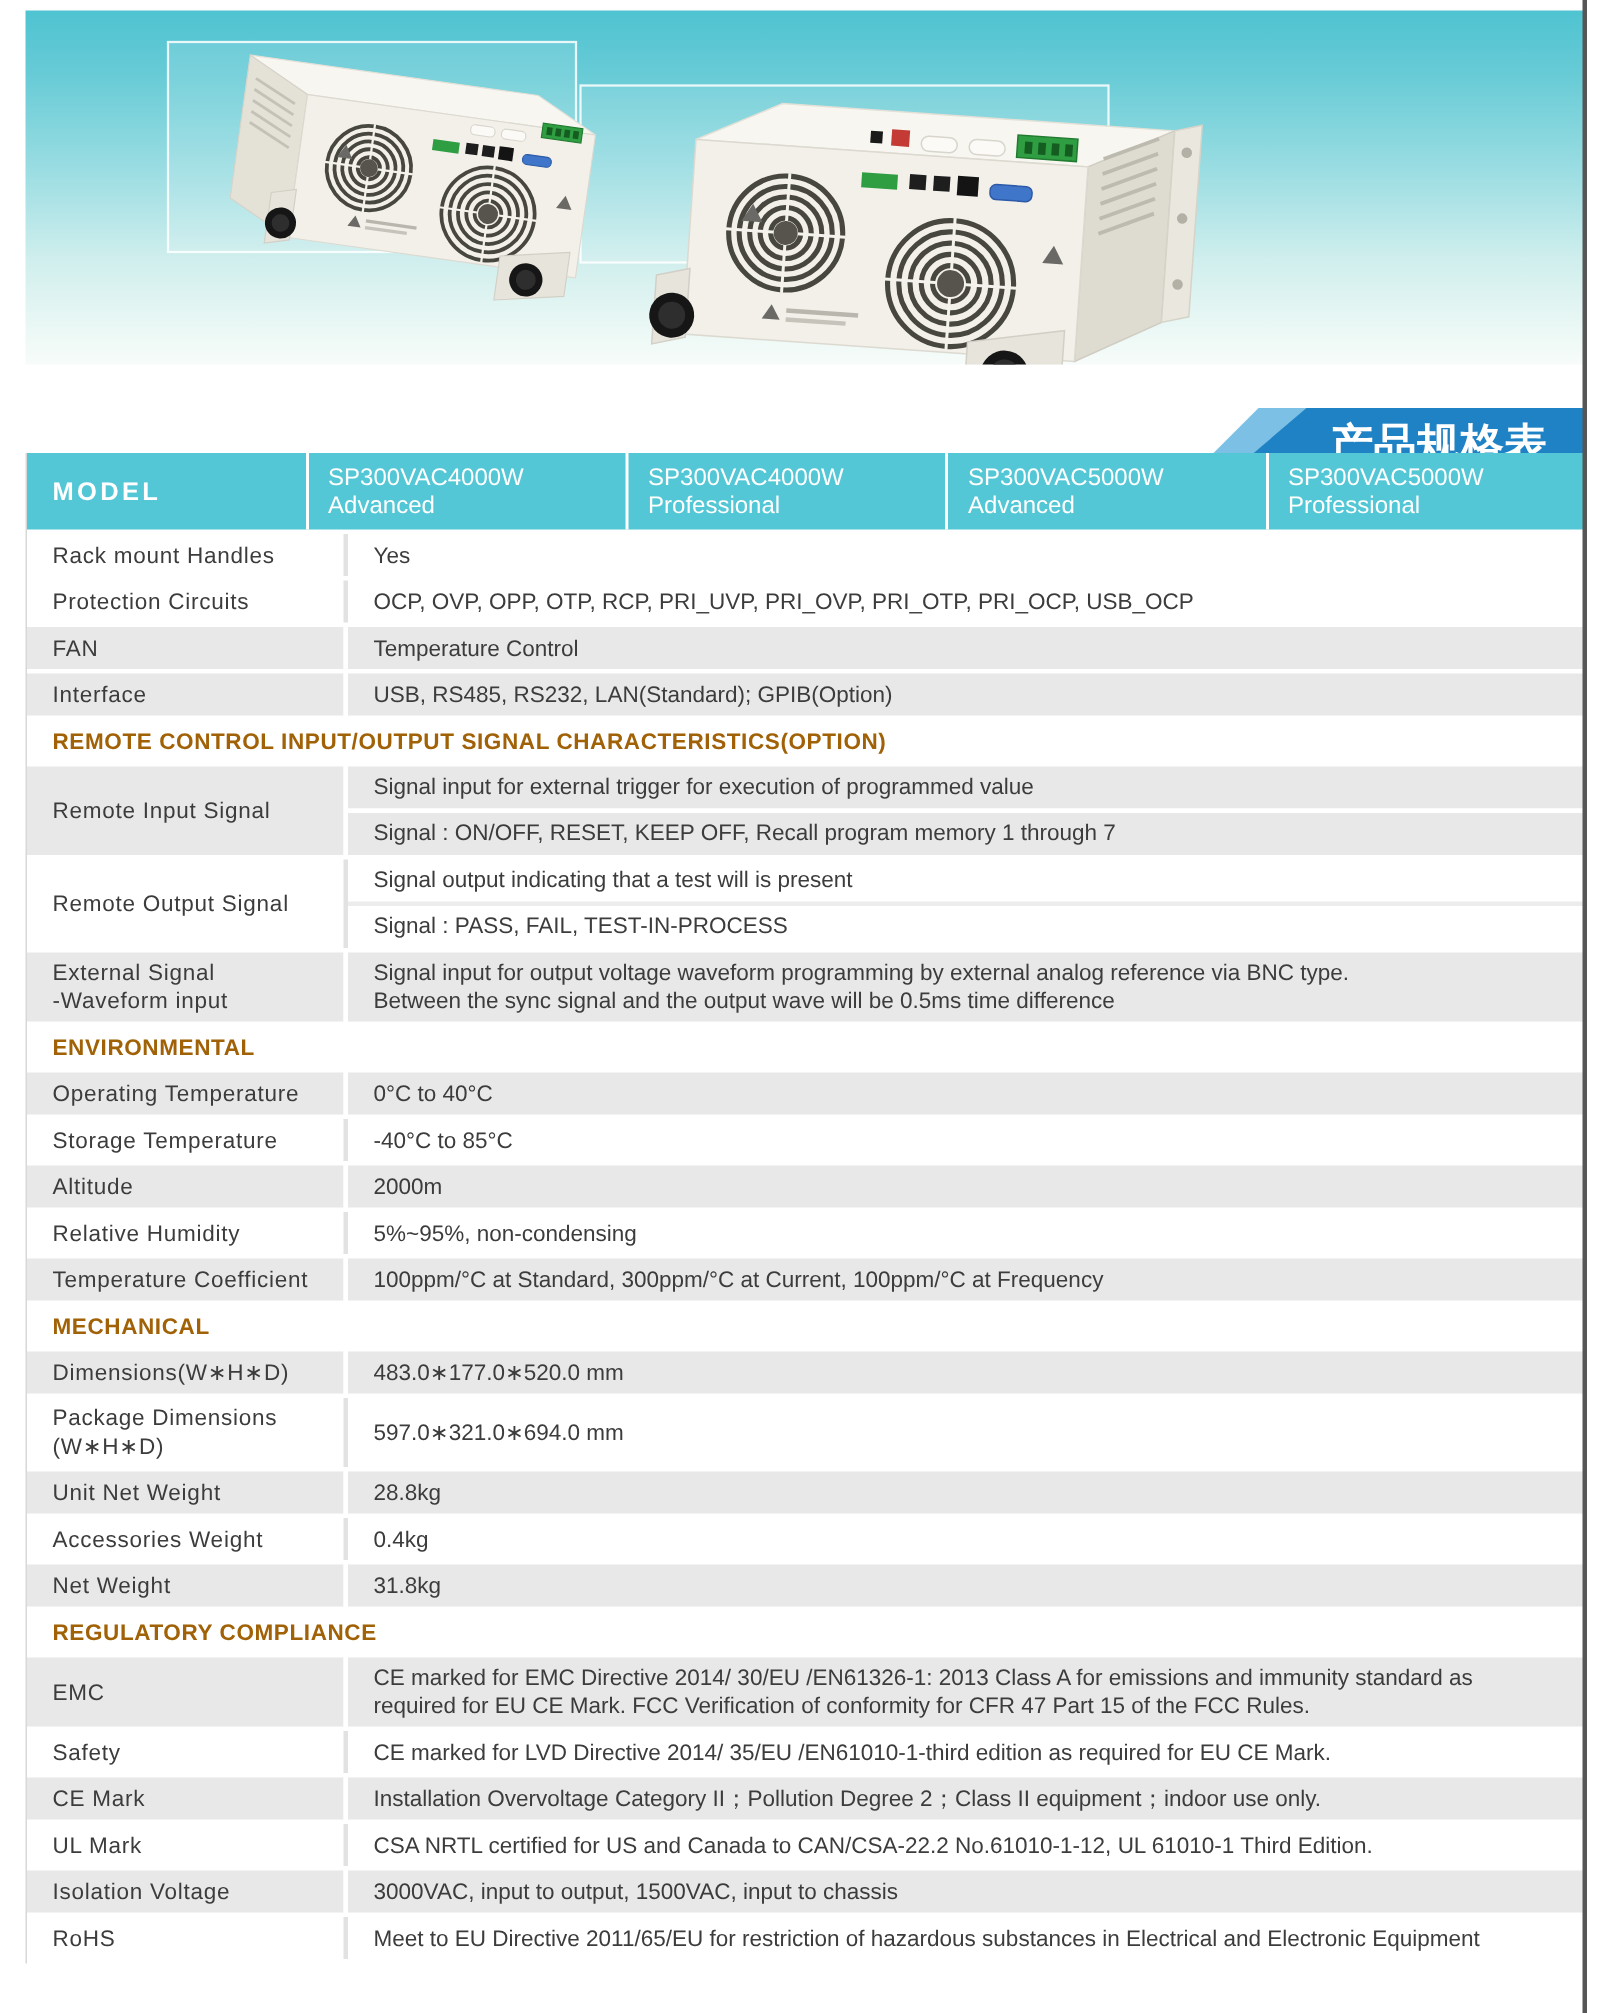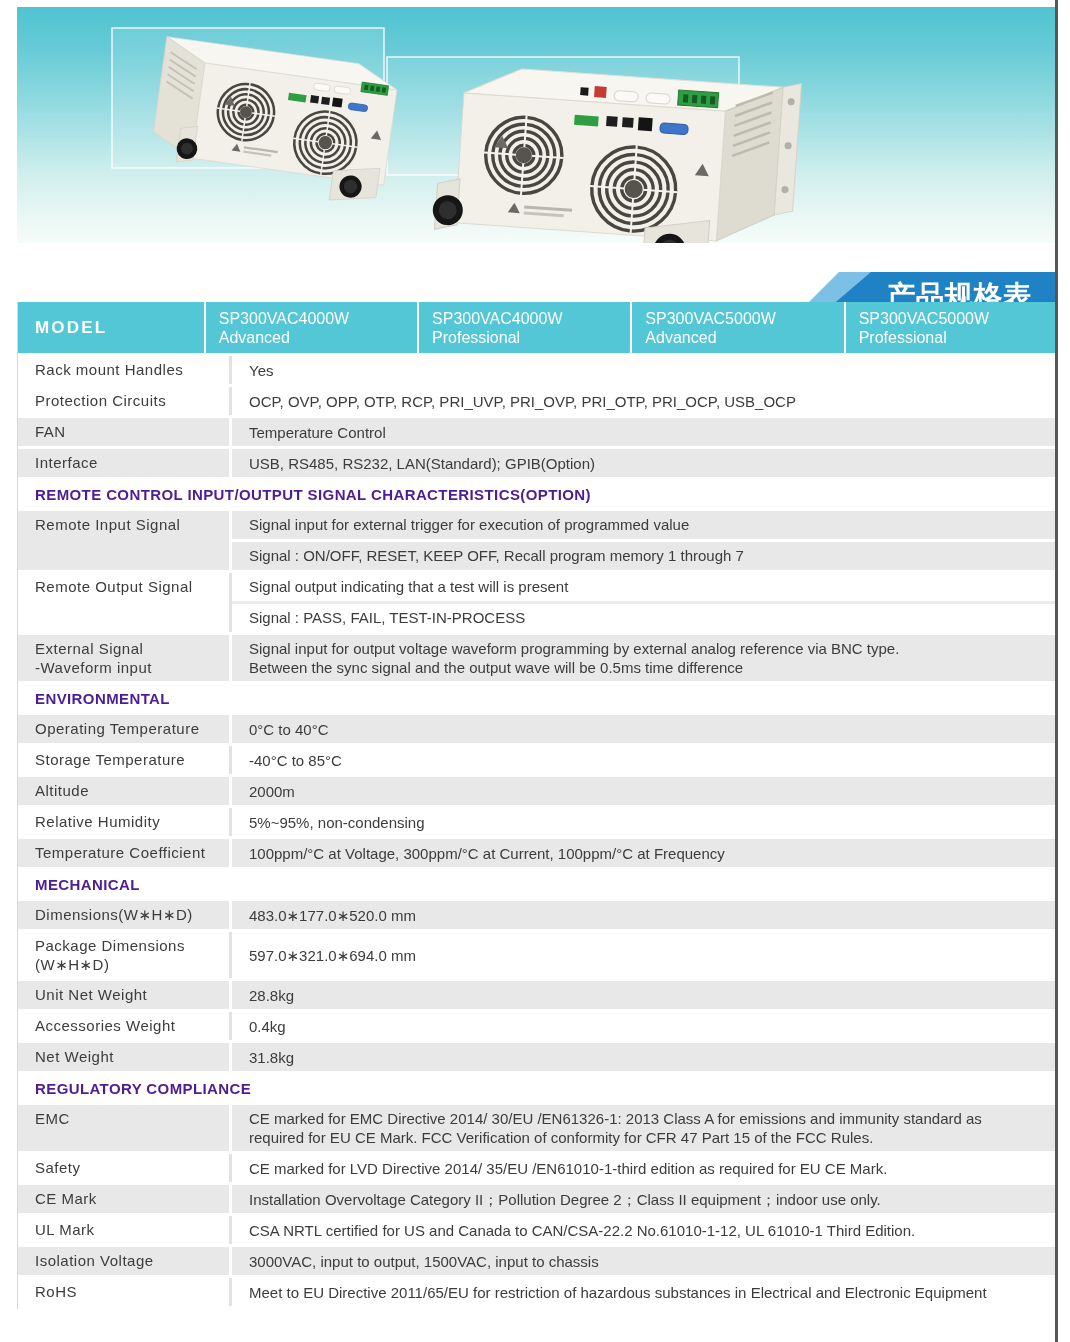--- a/index.html
+++ b/index.html
@@ -23,32 +23,32 @@
   .spec-table{position:absolute;left:17px;top:302px;width:1040px;border-left:1px solid #d8d8d8;box-sizing:border-box;}
   .thead{display:flex;height:51px;background:#53c7d5;margin-bottom:3px;}
   .th-model{width:211px;display:flex;align-items:center;padding-left:17px;box-sizing:border-box;
     color:#fff;font-weight:bold;font-size:17px;letter-spacing:2.2px;}
   .th-col{width:243px;box-sizing:border-box;border-left:2px solid #ffffff;
     display:flex;flex-direction:column;justify-content:center;padding-left:13px;
     color:#fff;font-size:16px;line-height:19px;}
 
   .row{display:flex;min-height:28px;margin-bottom:3px;}
   .row .cell{box-sizing:border-box;}
-  .cell-label{width:211px;display:flex;flex-direction:column;
+  .cell-label{width:211px;display:flex;flex-direction:column;justify-content:center;
     padding:4px 6px 4px 17px;font-size:15px;letter-spacing:.5px;line-height:19px;color:#3c3c3c;}
   .col-div{width:3px;flex:0 0 3px;}
   .cell-value{flex:1;display:flex;flex-direction:column;justify-content:center;
     padding:4px 16px 4px 17px;font-size:15px;line-height:19px;color:#3c3c3c;}
   .row.gray .cell{background:#e8e8e8;}
   .row.white .cell{background:#ffffff;}
   .row.gray .col-div{background:#ffffff;}
   .row.white .col-div{background:#e2e2e2;}
 
   .section-row{display:flex;align-items:center;min-height:28px;margin-bottom:3px;
-    padding-left:17px;font-size:15px;font-weight:bold;letter-spacing:.4px;color:#4c1d95;background:#fff;}
+    padding-left:17px;font-size:15px;font-weight:bold;letter-spacing:.4px;color:#a16207;background:#fff;}
 
   .subcol{flex:1;display:flex;flex-direction:column;}
   .sub{min-height:28px;display:flex;align-items:flex-start;padding:4px 16px 4px 17px;
     font-size:15px;line-height:19px;color:#3c3c3c;box-sizing:border-box;}
   .sub-div{height:3px;}
   .row.gray .sub{background:#e8e8e8;}
   .row.white .sub{background:#ffffff;}
   .row.gray .sub-div{background:#ffffff;}
   .row.white .sub-div{background:#ececec;}
 </style>
@@ -351,21 +351,21 @@
           <div class="cell cell-value">
             <div class="line">5%~95%, non-condensing</div>
           </div>
         </div>
         <div class="row gray">
           <div class="cell cell-label">
             <div class="line">Temperature Coefficient</div>
           </div>
           <div class="col-div"></div>
           <div class="cell cell-value">
-            <div class="line">100ppm/°C at Voltage, 300ppm/°C at Current, 100ppm/°C at Frequency</div>
+            <div class="line">100ppm/°C at Standard, 300ppm/°C at Current, 100ppm/°C at Frequency</div>
           </div>
         </div>
         <div class="section-row">
           <span>MECHANICAL</span>
         </div>
         <div class="row gray">
           <div class="cell cell-label">
             <div class="line">Dimensions(W∗H∗D)</div>
           </div>
           <div class="col-div"></div>

